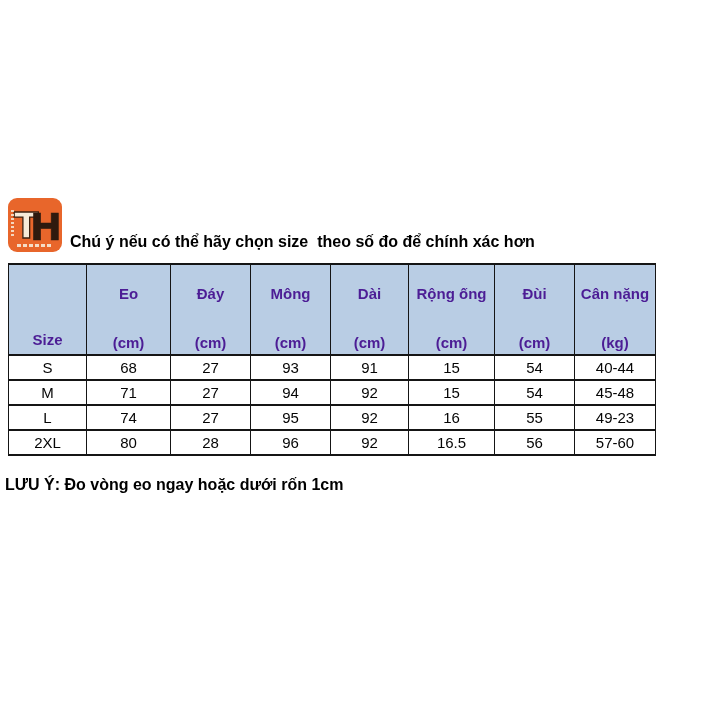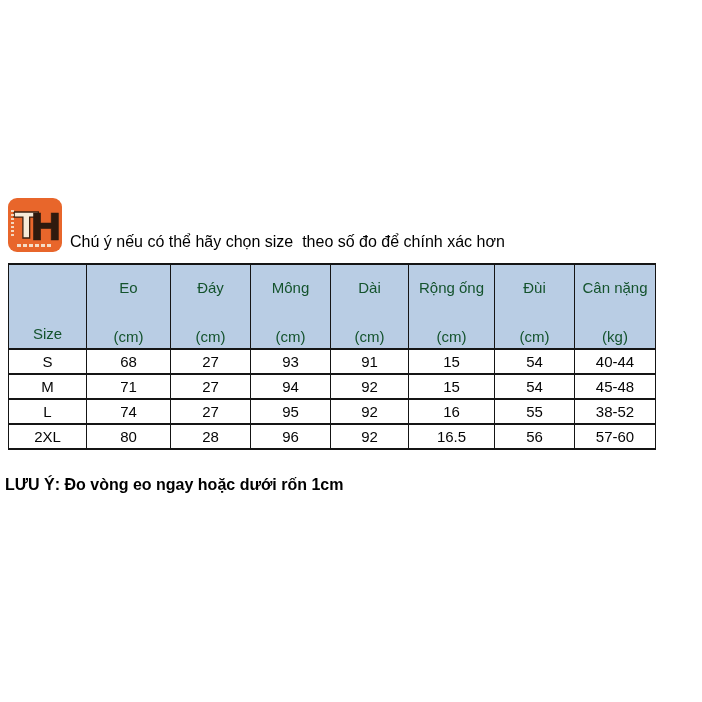--- a/index.html
+++ b/index.html
@@ -32,21 +32,21 @@
     opacity:.9;
   }
   .page-title{
     position:absolute; left:70px; top:201px;
     font-size:16px; font-weight:bold;
     letter-spacing:.2px;
     white-space:pre;
   }
   .page-subtitle{
     position:absolute; left:70px; top:233px;
-    font-size:16px; font-weight:normal;
+    font-size:16px; font-weight:bold;
     white-space:pre;
   }
   
   table.size-table{
     position:absolute; left:8px; top:263px;
     width:647px;
     border-collapse:collapse;
     table-layout:fixed;
     font-size:15px;
   }
@@ -55,25 +55,25 @@
     border-right:1px solid #151515;
     border-top:2px solid #151515;
     border-bottom:2px solid #151515;
     text-align:center;
     vertical-align:middle;
     padding:0;
     overflow:hidden;
   }
   .size-table th{
     background:#b9cde4;
-    color:#14532d;
-    font-weight:normal;
+    color:#4c1d95;
+    font-weight:bold;
     height:48px;
     line-height:22px;
-    padding-top:12px;
+    padding-top:18px;
   }
   .size-table th.no-unit{ vertical-align:bottom; padding-bottom:3px; }
   .size-table th .h-unit{ display:block;margin-top:27px; }
   .size-table td{
     height:23px;
     font-weight:400;
     color:#050505;
     background:#ffffff;
   }
   
@@ -144,21 +144,21 @@
           <td>45-48</td>
         </tr>
         <tr>
           <td>L</td>
           <td>74</td>
           <td>27</td>
           <td>95</td>
           <td>92</td>
           <td>16</td>
           <td>55</td>
-          <td>38-52</td>
+          <td>49-23</td>
         </tr>
         <tr>
           <td>2XL</td>
           <td>80</td>
           <td>28</td>
           <td>96</td>
           <td>92</td>
           <td>16.5</td>
           <td>56</td>
           <td>57-60</td>

